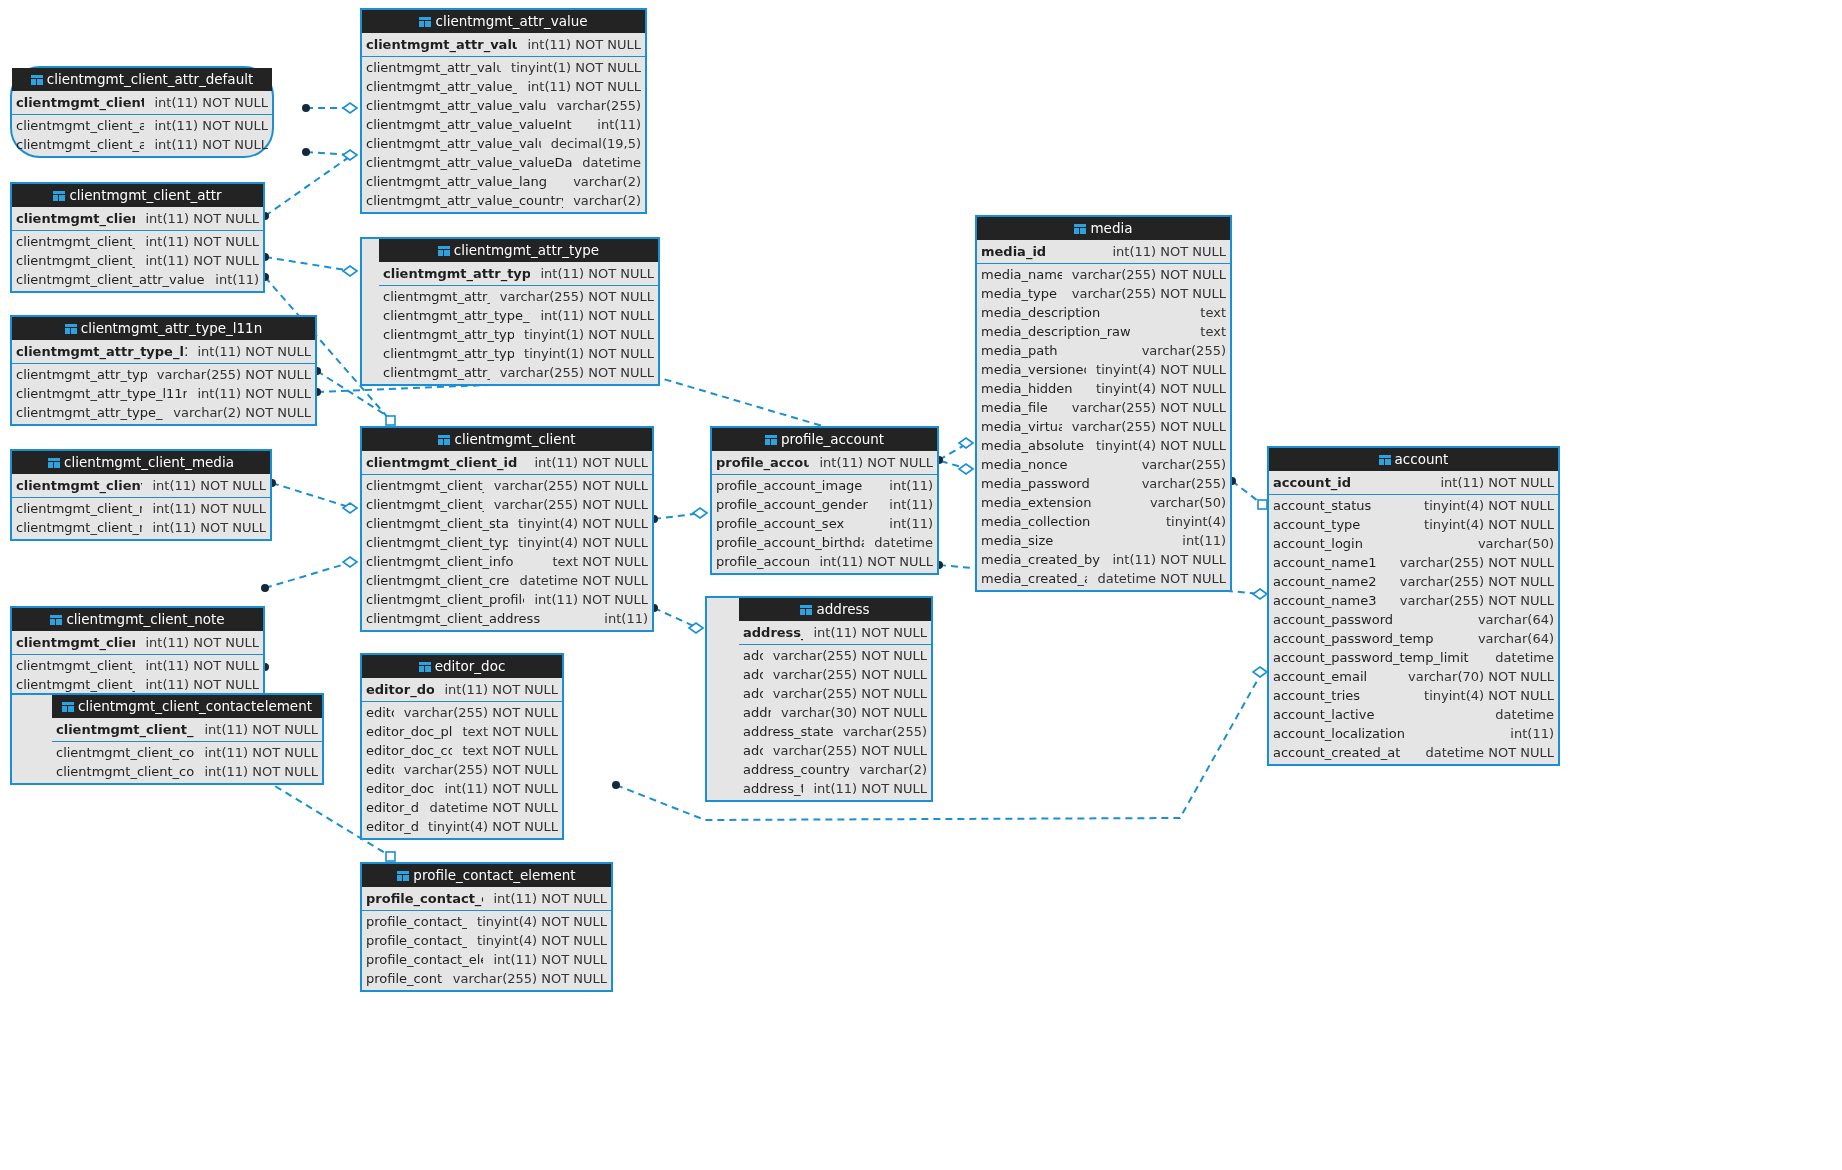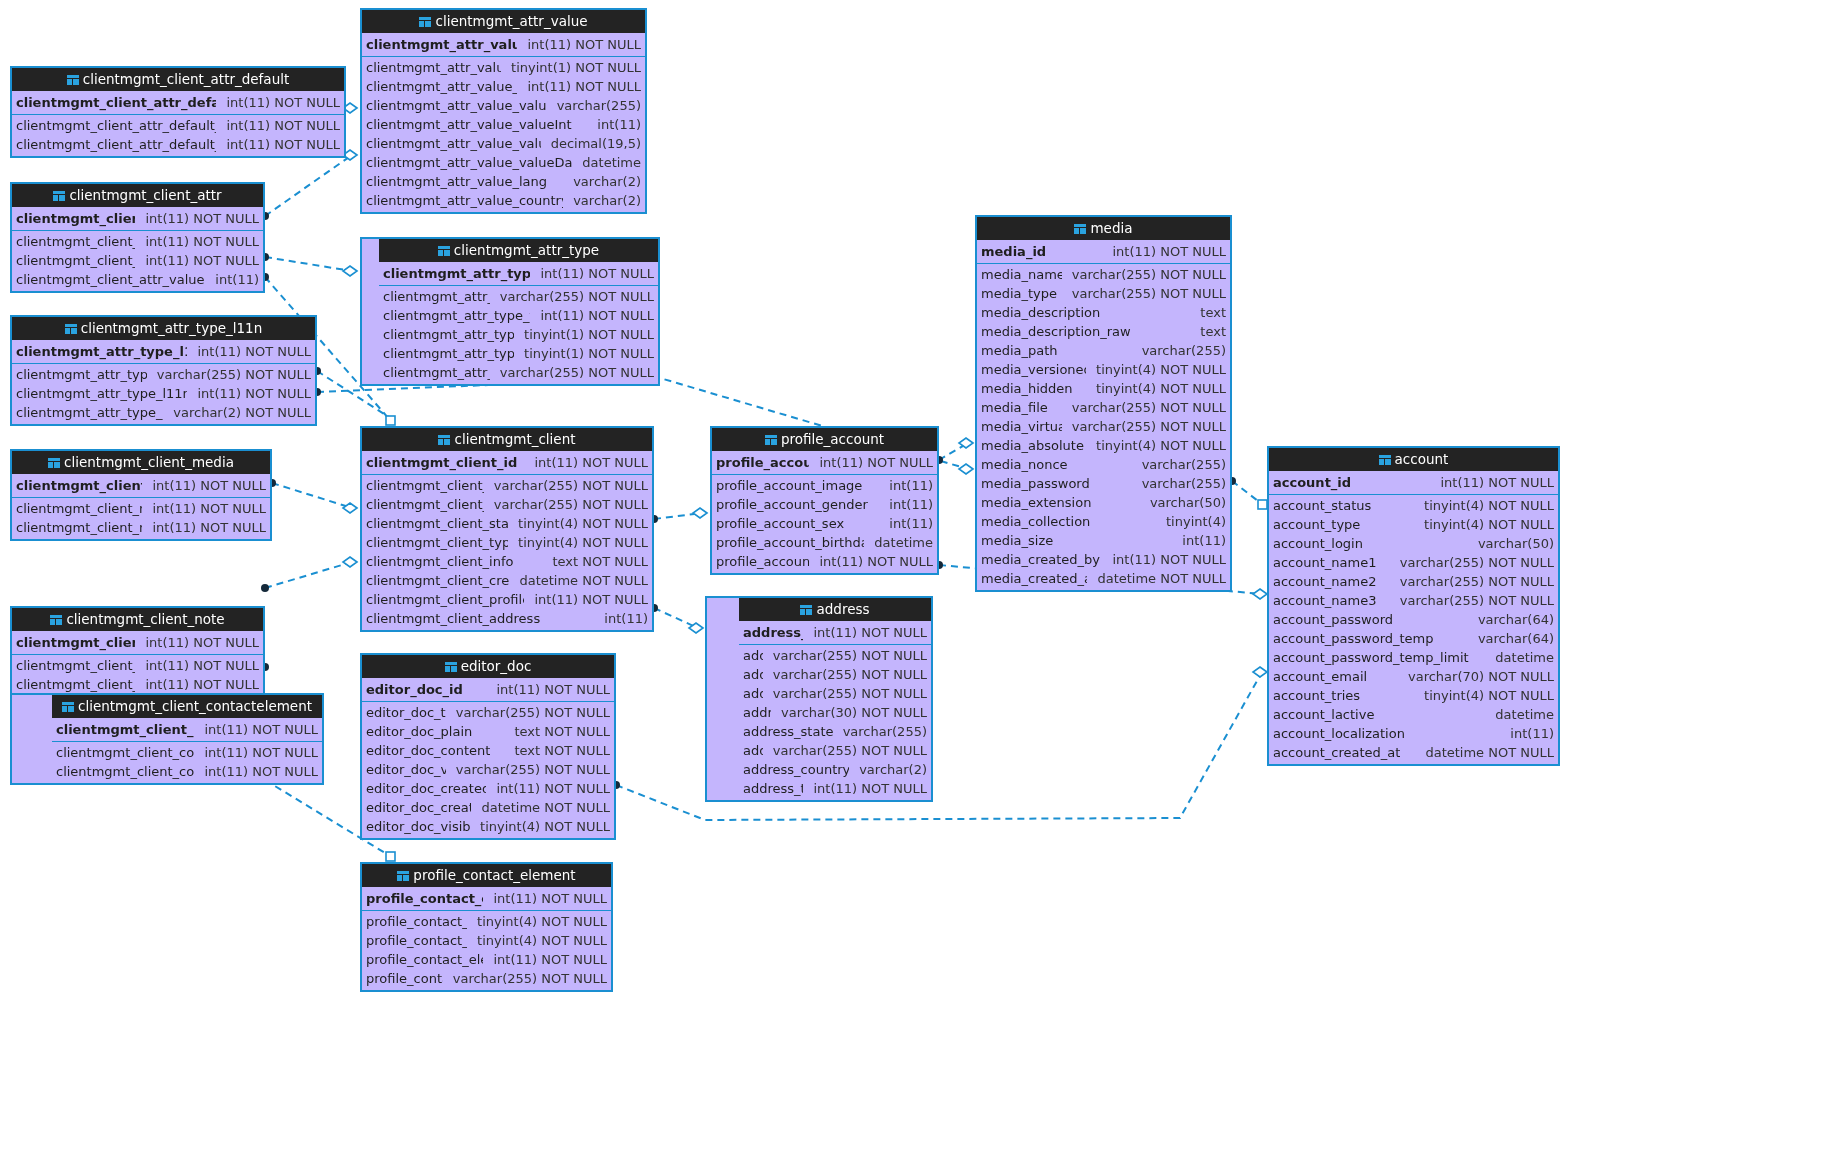--- a/index.html
+++ b/index.html
@@ -22,21 +22,21 @@
     position: absolute;
     left: 0; top: 0;
     width: 1842px;
     height: 1170px;
     pointer-events: none;
   }
   .tbl {
     position: absolute;
     box-sizing: border-box;
     border: 2px solid #1a8fd1;
-    background: #c4b5fd;
+    background: #e5e5e5;
     box-shadow: 0 0 0 0 rgba(0,0,0,0);
   }
   .tbl-head {
     background: #232323;
     color: #ffffff;
     font-size: 13.5px;
     line-height: 23px;
     height: 23px;
     text-align: center;
     white-space: nowrap;
@@ -203,21 +203,21 @@
         <div class="row">
           <span class="cname">clientmgmt_attr_value_lang</span>
           <span class="ctype">varchar(2)</span>
         </div>
         <div class="row">
           <span class="cname">clientmgmt_attr_value_country</span>
           <span class="ctype">varchar(2)</span>
         </div>
       </div>
     </div>
-    <div class="tbl" style="left: 10px; top: 66px; width: 336px;">
+    <div class="tbl" style="left: 10px; top: 66px; width: 264px; border-radius: 30px;">
       <div class="tbl-head"><span class="tbl-icon"><i class="r1"></i><i class="r2"></i><i class="r3"></i></span><span>clientmgmt_client_attr_default</span></div>
       <div class="pk-wrap pk-row">
         <div class="row pk">
           <span class="cname">clientmgmt_client_attr_default_id</span>
           <span class="ctype">int(11) NOT NULL</span>
         </div>
       </div>
       <div class="rows-wrap">
         <div class="row">
           <span class="cname">clientmgmt_client_attr_default_type</span>
@@ -600,21 +600,21 @@
         <div class="row">
           <span class="cname">address_country</span>
           <span class="ctype">varchar(2)</span>
         </div>
         <div class="row">
           <span class="cname">address_type</span>
           <span class="ctype">int(11) NOT NULL</span>
         </div>
       </div>
     </div>
-    <div class="tbl" style="left: 360px; top: 653px; width: 256px;">
+    <div class="tbl" style="left: 360px; top: 653px; width: 204px;">
       <div class="tbl-head"><span class="tbl-icon"><i class="r1"></i><i class="r2"></i><i class="r3"></i></span><span>editor_doc</span></div>
       <div class="pk-wrap pk-row">
         <div class="row pk">
           <span class="cname">editor_doc_id</span>
           <span class="ctype">int(11) NOT NULL</span>
         </div>
       </div>
       <div class="rows-wrap">
         <div class="row">
           <span class="cname">editor_doc_title</span>

